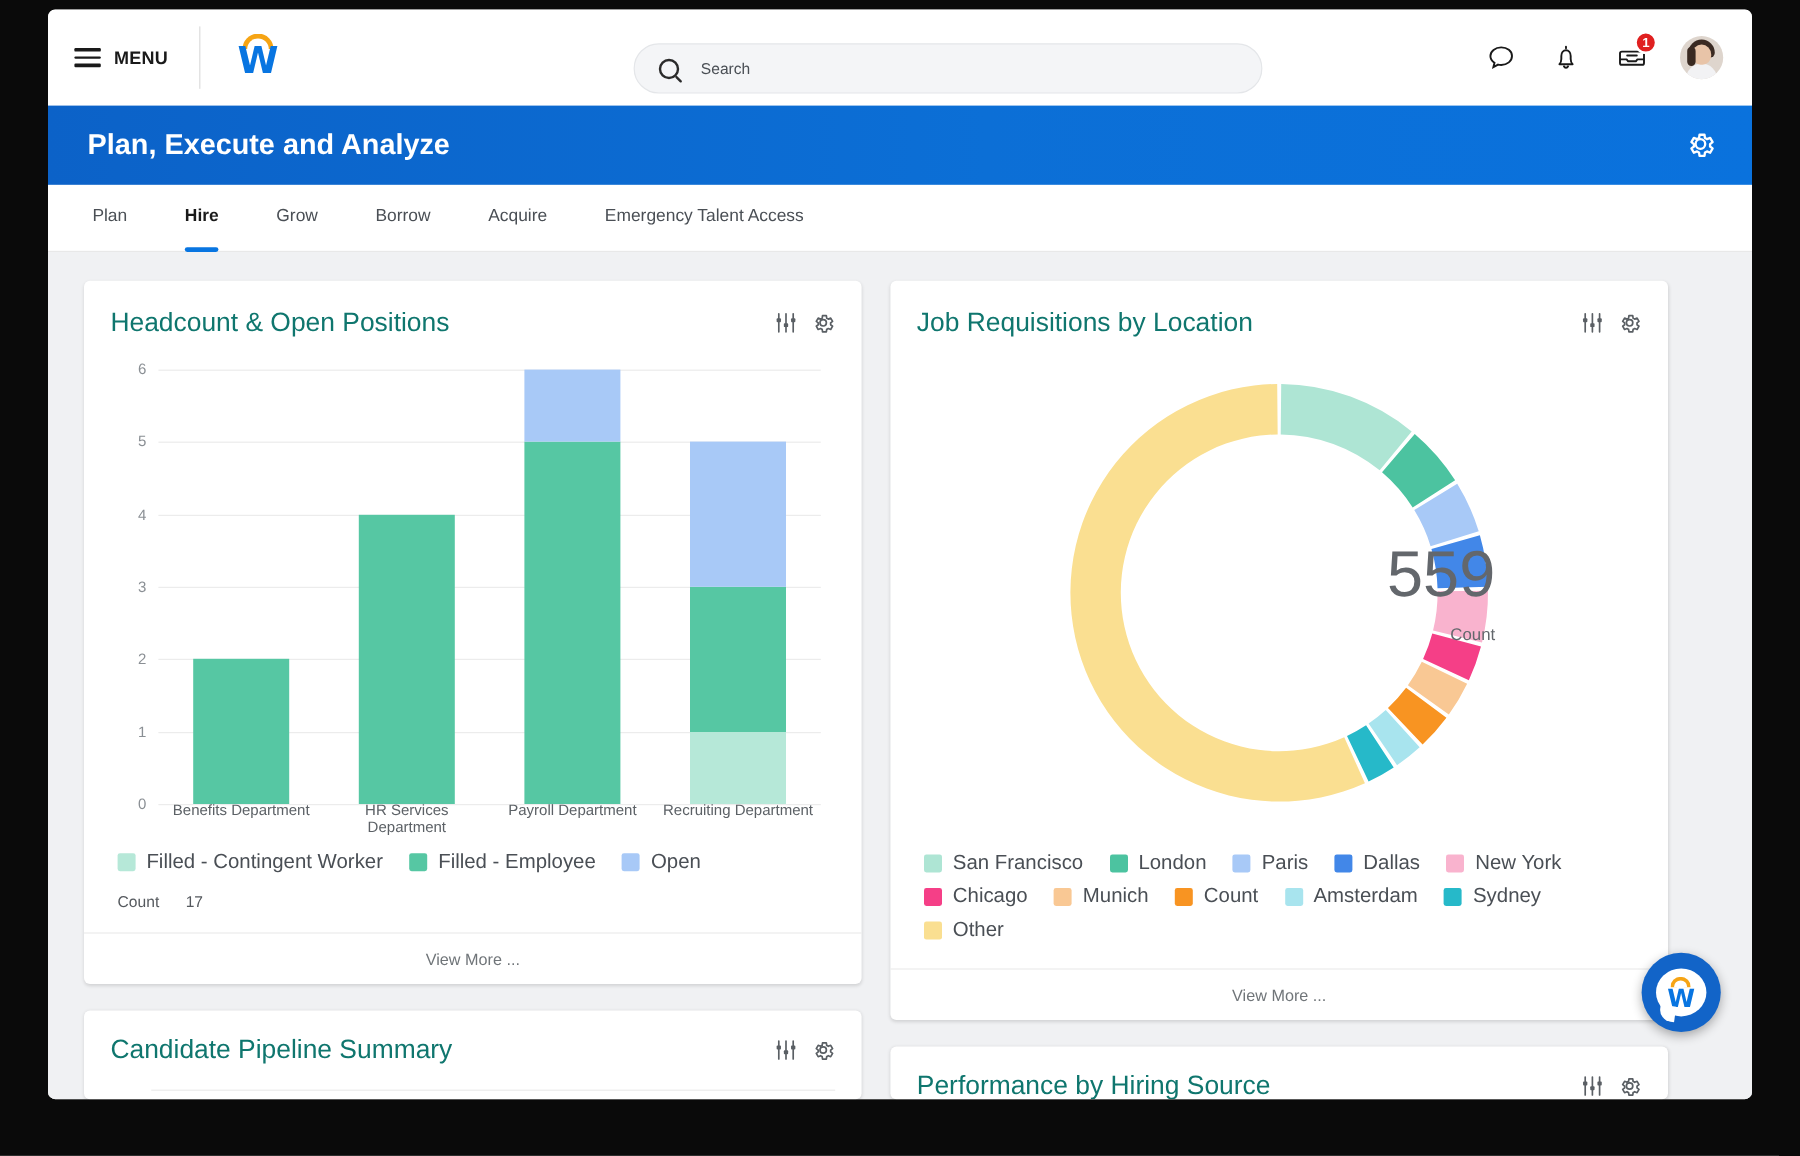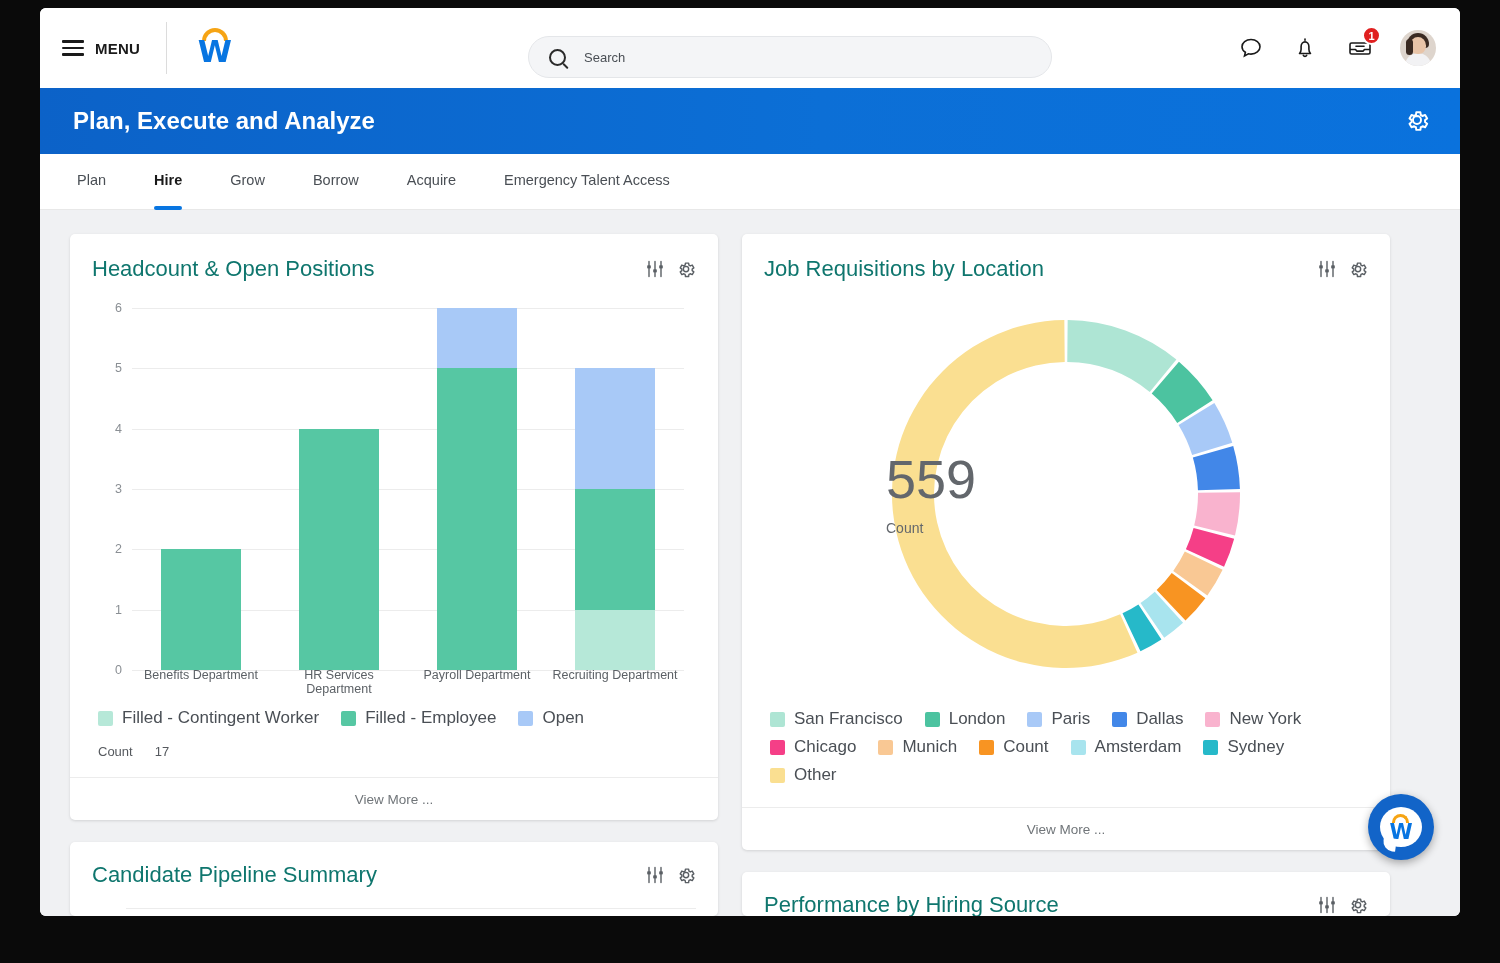--- a/index.html
+++ b/index.html
@@ -215,21 +215,21 @@
   .count-lb { font-size: 13px; color: #55595e; }
   .count-vl { font-size: 13px; color: #55595e; }
 
   
   .donut-wrap { position: relative; height: 415px; display: flex; align-items: center; justify-content: center; }
   .donut { position: relative; width: 360px; height: 360px; }
   .donut svg { display: block; }
   .donut-center {
     position: absolute; inset: 0;
     display: flex; flex-direction: column;
-    align-items: flex-start; justify-content: center;
+    align-items: flex-end; justify-content: center;
     pointer-events: none;
   }
   .donut-num { font-size: 54px; color: #63676c; font-weight: normal; line-height: 1; }
   .donut-lb { font-size: 14px; color: #63676c; margin-top: 14px; }
 
   
   .mini { height: 86px; overflow: hidden; }
   .mini .card-head { padding-top: 20px; }
   .mini-axis {
     position: relative; margin: 8px 22px 0 22px; height: 40px;

